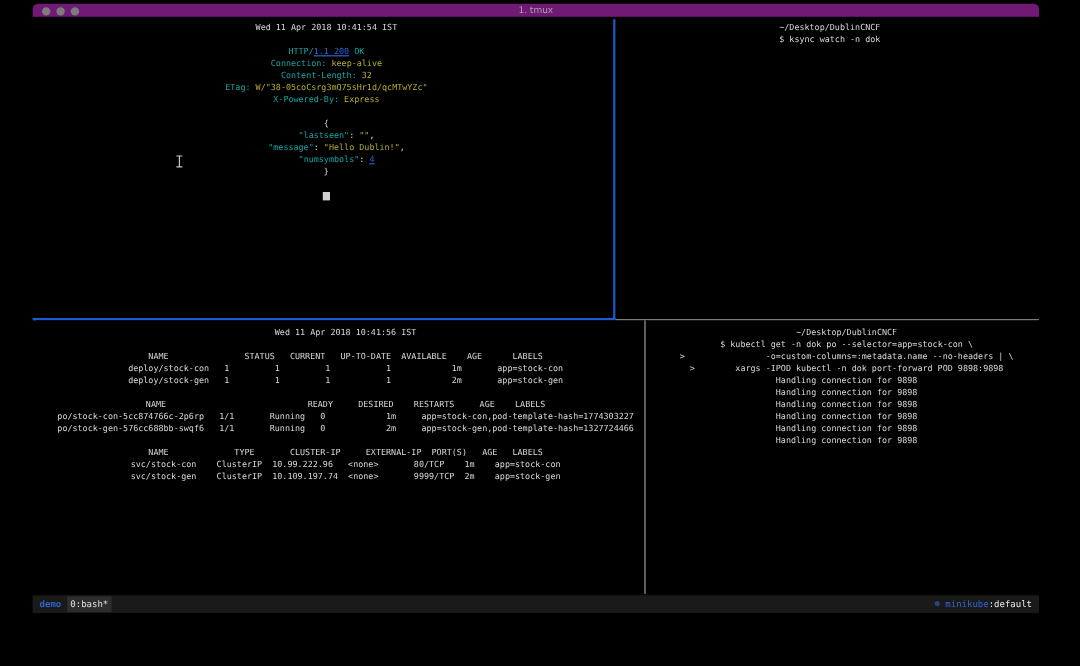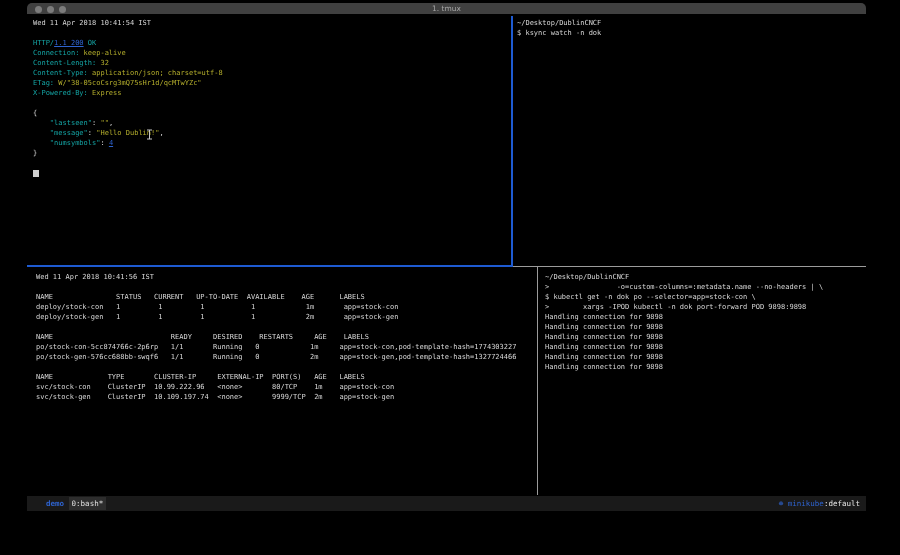--- a/index.html
+++ b/index.html
@@ -2,27 +2,27 @@
 <html><head>
 <meta charset="utf-8">
 <style>
   html,body{margin:0;padding:0;background:#000;width:900px;height:555px;overflow:hidden;}
   *{box-sizing:border-box;}
   body{font-family:"DejaVu Sans Mono", monospace;}
 
   .window{position:absolute;left:27px;top:3px;width:839px;height:508px;background:#000;
           border-radius:5px 5px 0 0;overflow:hidden;}
 
-  .titlebar{position:relative;height:12px;background:#404040;border-bottom:1px solid #000;}
+  .titlebar{position:relative;height:12px;background:#701a75;border-bottom:1px solid #000;}
   .lights{position:absolute;left:8px;top:2.5px;display:flex;gap:5px;}
   .light{width:7px;height:7px;border-radius:50%;background:#7c7c7c;}
   .title{position:absolute;left:0;right:0;top:0;height:12px;line-height:12px;text-align:center;
          font-size:7.5px;color:#a6a6a6;font-family:"DejaVu Sans", sans-serif;}
 
-  .panes{position:absolute;left:0;top:13px;width:839px;height:479px;}
+  .panes{position:absolute;left:0;top:13px;width:839px;height:479px;text-align:center;}
   .pane{position:absolute;background:#000;overflow:hidden;}
   .pane-tl{left:0;top:0;width:484px;height:249px;padding:2px 0 0 6px;}
   .pane-tr{left:486px;top:0;right:0;height:249px;padding:2px 0 0 4px;}
   .pane-bl{left:3px;top:251px;width:510px;height:264px;padding:5px 0 0 6px;}
   .pane-br{left:512px;top:251px;right:0;height:228px;padding:5px 0 0 6px;}
 
   .vdiv-top{position:absolute;left:484px;top:0;width:2px;height:250px;background:#1e5bd2;}
   .hdiv-blue{position:absolute;left:0;top:249px;width:486px;height:2px;background:#1e5bd2;}
   .hdiv-gray{position:absolute;left:486px;top:250px;right:0;height:1px;background:#9b9b9b;}
   .vdiv-bottom{position:absolute;left:510px;top:251px;width:1px;height:228px;background:#9b9b9b;}
@@ -31,21 +31,21 @@
   .c-cyan{color:#14a5a5;}
   .c-yellow{color:#b4ae2c;}
   .c-blue{color:#2e63cf;text-decoration:underline;}
 
   .cursor-block{display:inline-block;width:6px;height:7px;background:#d0d0d0;vertical-align:middle;}
 
   .mouse-ibeam{position:absolute;left:119px;top:109px;width:7px;height:11px;}
 
   .statusbar{position:absolute;left:0;bottom:0;width:839px;height:15px;background:#1a1a1a;
              font-size:7.5px;line-height:15px;white-space:pre;}
-  .status-left{position:absolute;left:6px;top:0;margin-left:13px;}
+  .status-left{position:absolute;left:6px;top:0;}
   .session-name{color:#2e63cf;font-weight:bold;}
   .window-tab{color:#e0e0e0;background:#2d2d2d;padding:2px 3px;}
   .status-right{position:absolute;right:6px;top:0;}
   .kube-blue{color:#2e63cf;}
   .kube-ns{color:#e8e8e8;}
 </style>
 </head>
 <body>
 
 <div class="window">
@@ -61,21 +61,20 @@
 
   <div class="panes">
 
     <div class="pane pane-tl">
       <div class="line">Wed 11 Apr 2018 10:41:54 IST</div>
       <div class="line"></div>
       <div class="line"><span class="c-cyan">HTTP/</span><span class="c-blue">1.1 200</span><span class="c-cyan"> OK</span></div>
       <div id="http-headers">
           <div class="line"><span class="c-cyan">Connection:</span><span class="c-yellow"> keep-alive</span></div>
           <div class="line"><span class="c-cyan">Content-Length:</span><span class="c-yellow"> 32</span></div>
-          <div class="line"><span class="c-cyan">Content-Type:</span><span class="c-yellow"> application/json; charset=utf-8</span></div>
           <div class="line"><span class="c-cyan">ETag:</span><span class="c-yellow"> W/"38-05coCsrg3mQ75sHr1d/qcMTwYZc"</span></div>
           <div class="line"><span class="c-cyan">X-Powered-By:</span><span class="c-yellow"> Express</span></div>
         </div>
       <div class="line"></div>
       <div class="line">{</div>
       <div id="json-entries">
           <div class="line">    <span class="c-cyan">"lastseen"</span>: <span class="c-yellow">""</span>,</div>
           <div class="line">    <span class="c-cyan">"message"</span>: <span class="c-yellow">"Hello Dublin!"</span>,</div>
           <div class="line">    <span class="c-cyan">"numsymbols"</span>: <span class="c-blue">4</span></div>
         </div>
@@ -119,22 +118,22 @@
           <div class="line">svc/stock-con    ClusterIP  10.99.222.96   &lt;none&gt;       80/TCP    1m    app=stock-con</div>
           <div class="line">svc/stock-gen    ClusterIP  10.109.197.74  &lt;none&gt;       9999/TCP  2m    app=stock-gen</div>
         </div>
     </div>
 
     <div class="vdiv-bottom"></div>
 
     <div class="pane pane-br">
       <div class="line">~/Desktop/DublinCNCF</div>
       <div id="br-cmds">
+          <div class="line">$ kubectl get -n dok po --selector=app=stock-con \</div>
           <div class="line">&gt;                -o=custom-columns=:metadata.name --no-headers | \</div>
-          <div class="line">$ kubectl get -n dok po --selector=app=stock-con \</div>
           <div class="line">&gt;        xargs -IPOD kubectl -n dok port-forward POD 9898:9898</div>
         </div>
       <div id="br-conns">
           <div class="line">Handling connection for 9898</div>
           <div class="line">Handling connection for 9898</div>
           <div class="line">Handling connection for 9898</div>
           <div class="line">Handling connection for 9898</div>
           <div class="line">Handling connection for 9898</div>
           <div class="line">Handling connection for 9898</div>
         </div>

